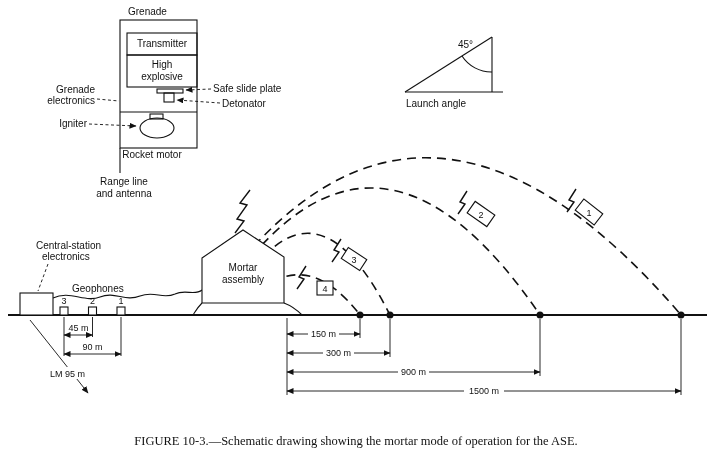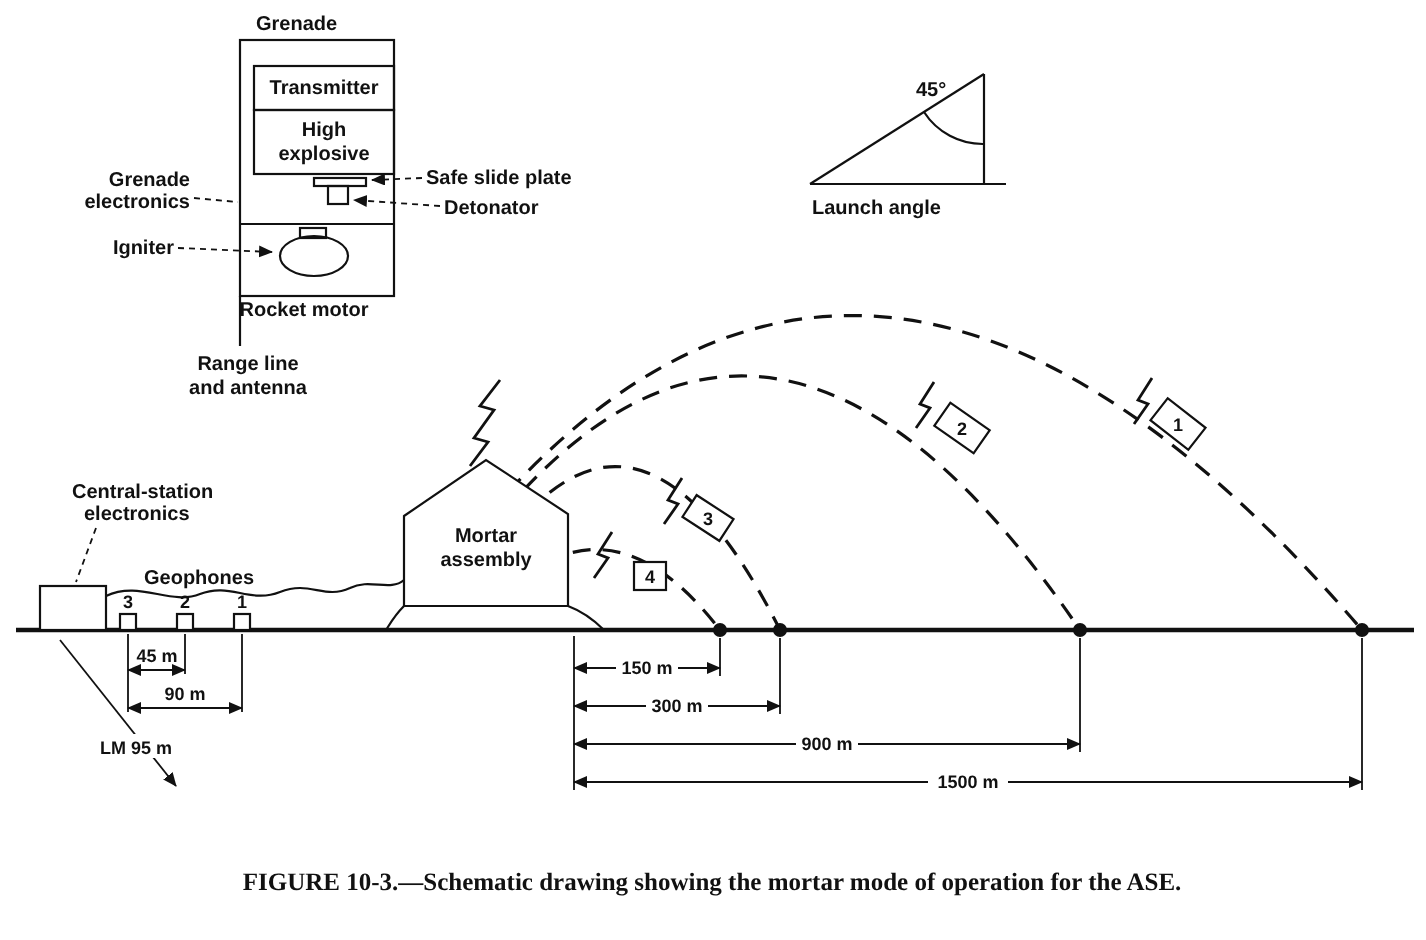--- a/index.html
+++ b/index.html
@@ -1,17 +1,17 @@
 <!DOCTYPE html>
 <html><head>
 <meta charset="utf-8">
 <style>
   html,body{margin:0;padding:0;background:#ffffff;}
   .page{position:relative;width:713px;height:470px;background:#ffffff;overflow:hidden;
-        font-family:"Liberation Sans",sans-serif;font-weight:bold;}
+        font-family:"Liberation Sans",sans-serif;}
   svg{display:block;}
   text{fill:#111;font-family:"Liberation Sans",sans-serif;font-size:10px;}
   .sm{font-size:9px;}
   .caption{font-family:"Liberation Serif",serif;font-size:12.5px;}
   .ln{fill:none;stroke:#111;stroke-width:1.1;}
   .fillw{fill:#ffffff;stroke:#111;stroke-width:1.1;}
   .ground{fill:none;stroke:#111;stroke-width:2.2;}
   .leader{fill:none;stroke:#111;stroke-width:0.9;stroke-dasharray:3 2.5;}
   .traj{fill:none;stroke:#111;stroke-width:1.6;stroke-dasharray:9 6;}
   .bolt{fill:none;stroke:#111;stroke-width:1.4;}

